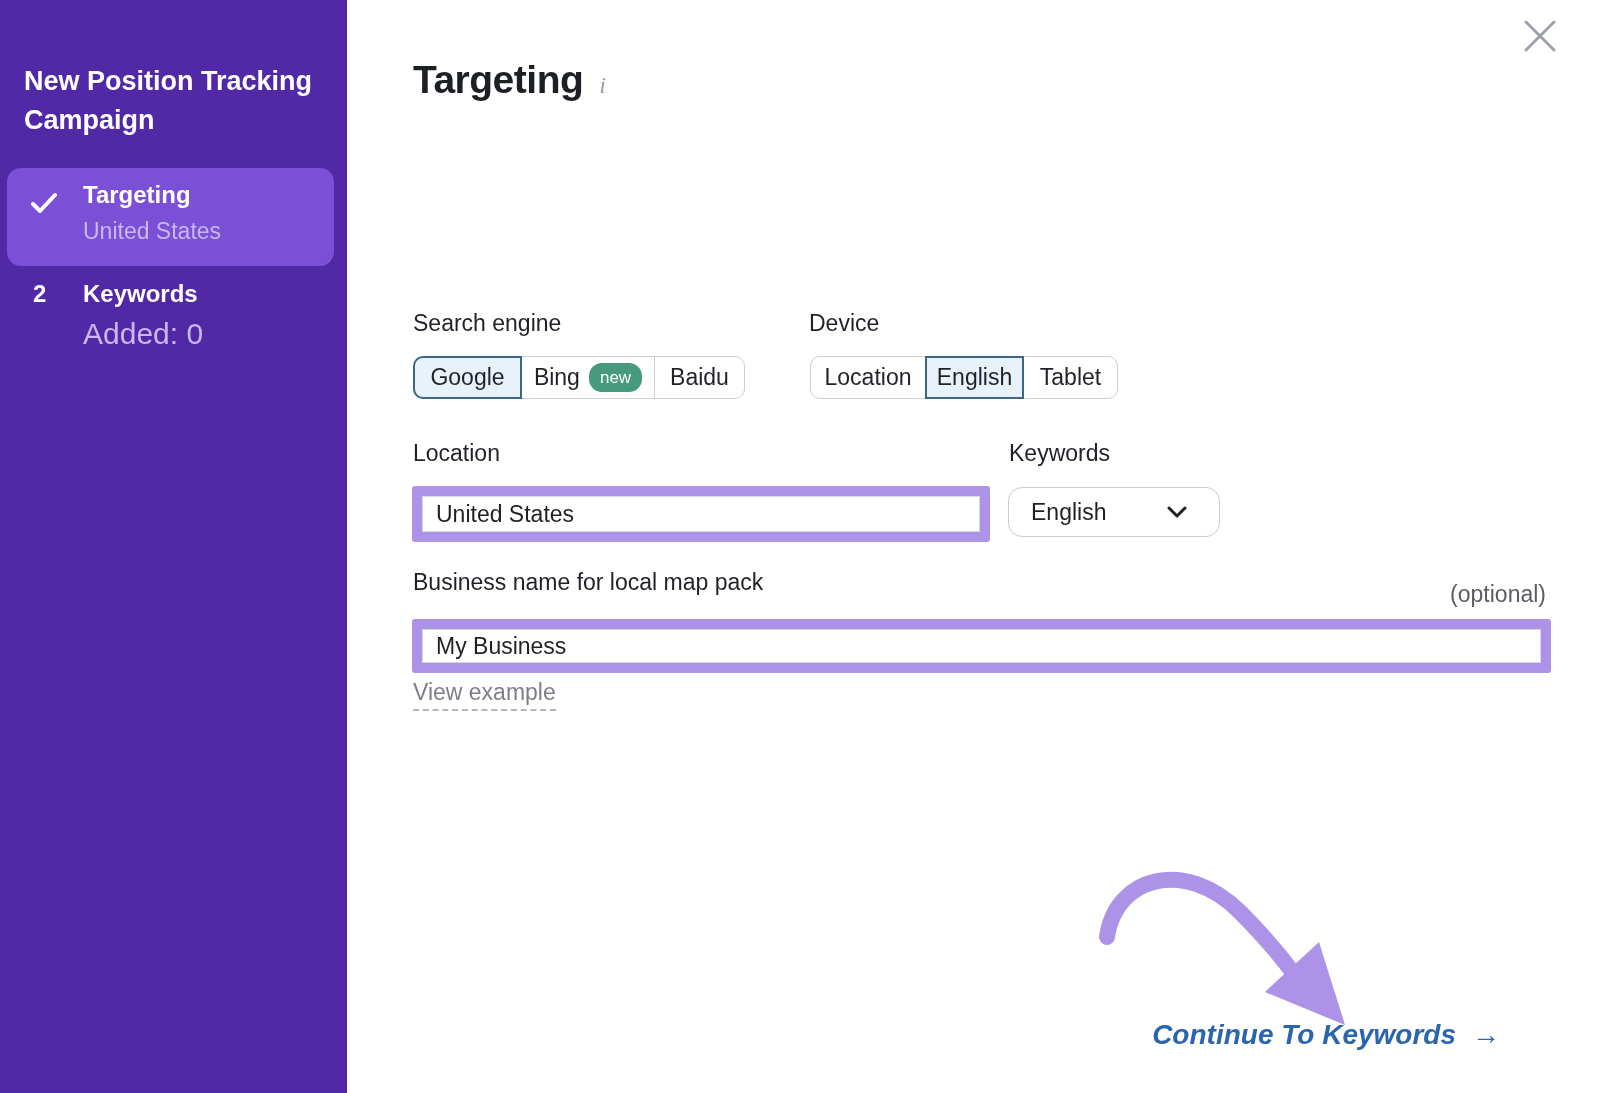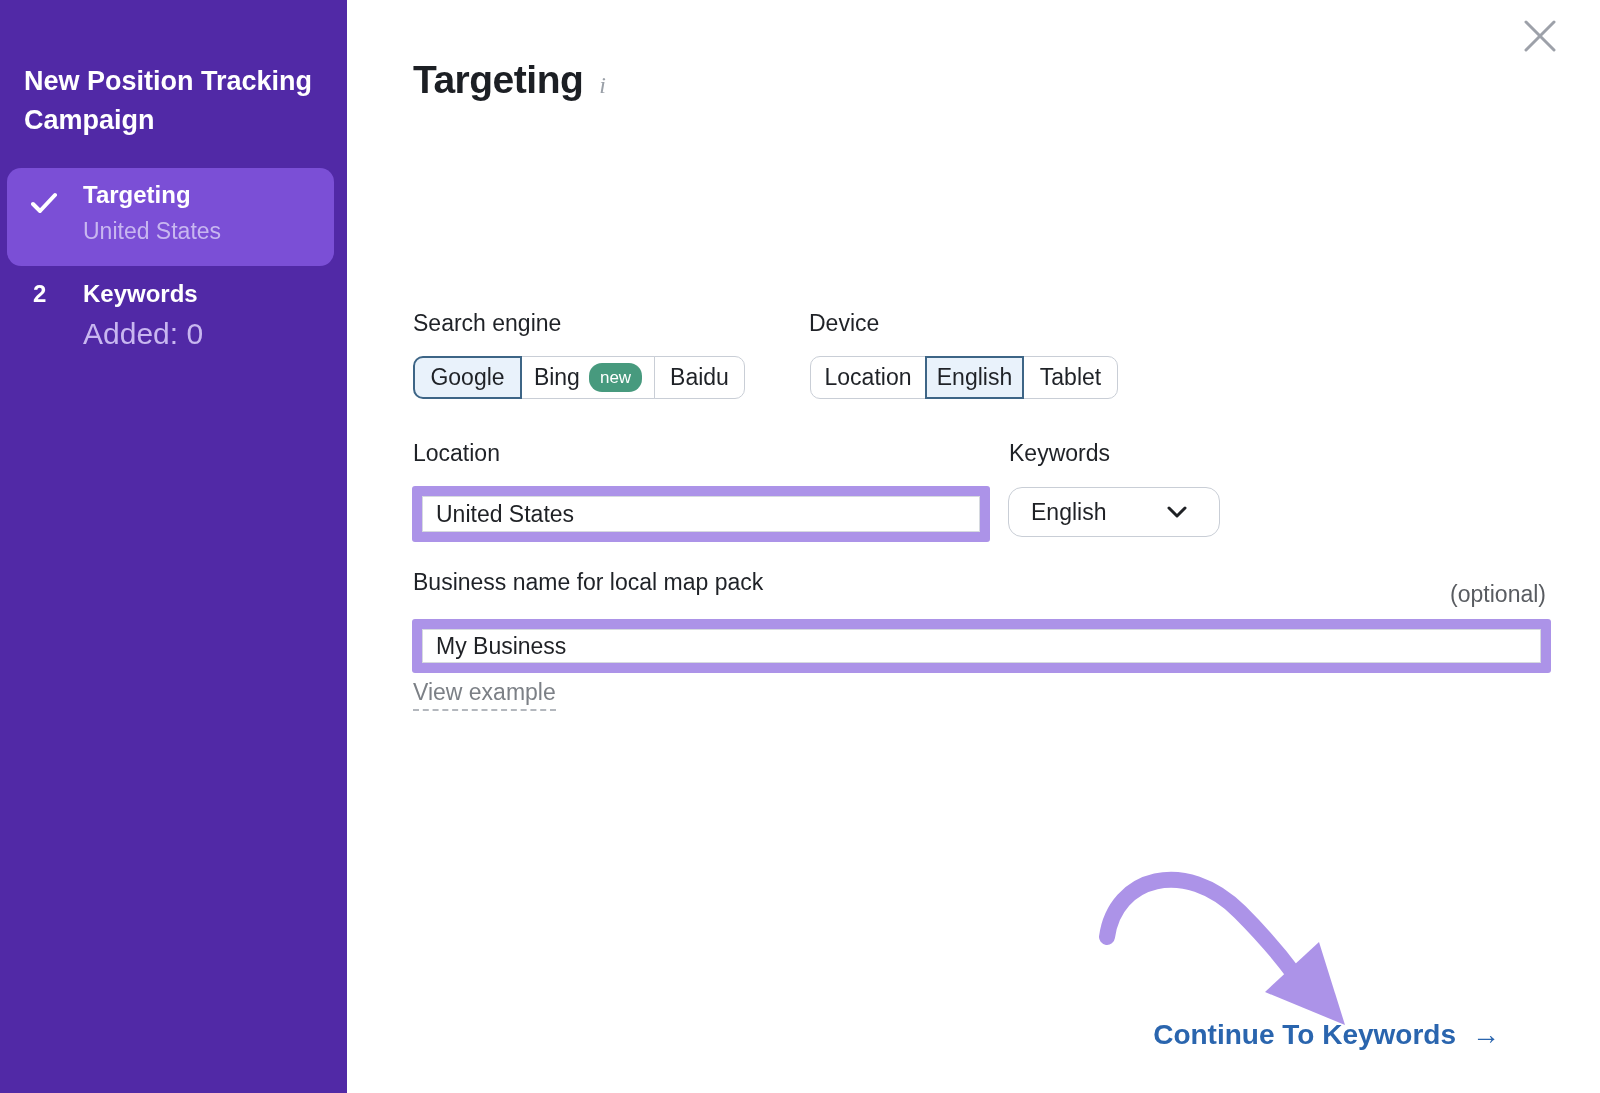--- a/index.html
+++ b/index.html
@@ -53,21 +53,21 @@
   .annotate input { width:100%; height:100%; border:1px solid #D6DADF; background:#fff; font-family:"Liberation Sans", sans-serif; font-size:23px; color:#1F2125; padding:0 13px; outline:none; }
 
   .select-box { position:absolute; left:1008px; top:487px; width:212px; height:50px; border:1px solid #C9CED6; border-radius:14px; background:#fff; display:flex; align-items:center; justify-content:space-between; padding:0 32px 0 22px; cursor:pointer; }
   .select-value { font-size:23px; color:#1F2125; }
   .select-chevron { width:20px; height:12px; }
 
   .view-example { position:absolute; left:413px; top:679px; font-size:23px; color:#7C8086; border-bottom:2px dashed #B3B7BD; padding-bottom:3px; cursor:pointer; }
 
   .curved-arrow { position:absolute; left:1080px; top:852px; width:280px; height:185px; pointer-events:none; }
 
-  .continue-link { position:absolute; top:1019px; right:100px; display:flex; align-items:center; gap:16px; font-size:28px; font-weight:700; color:#2A65AE; cursor:pointer; }
+  .continue-link { position:absolute; top:1019px; right:100px; display:flex; align-items:center; gap:16px; font-size:28px; font-weight:700; color:#2A65AE; cursor:pointer;font-style:italic; }
   .continue-arrow { font-size:28px; font-weight:400; }
 </style>
 </head>
 <body>
 
 <div class="stage">
 
   <div class="sidebar">
     <div class="sidebar-title">New Position Tracking Campaign</div>
 

